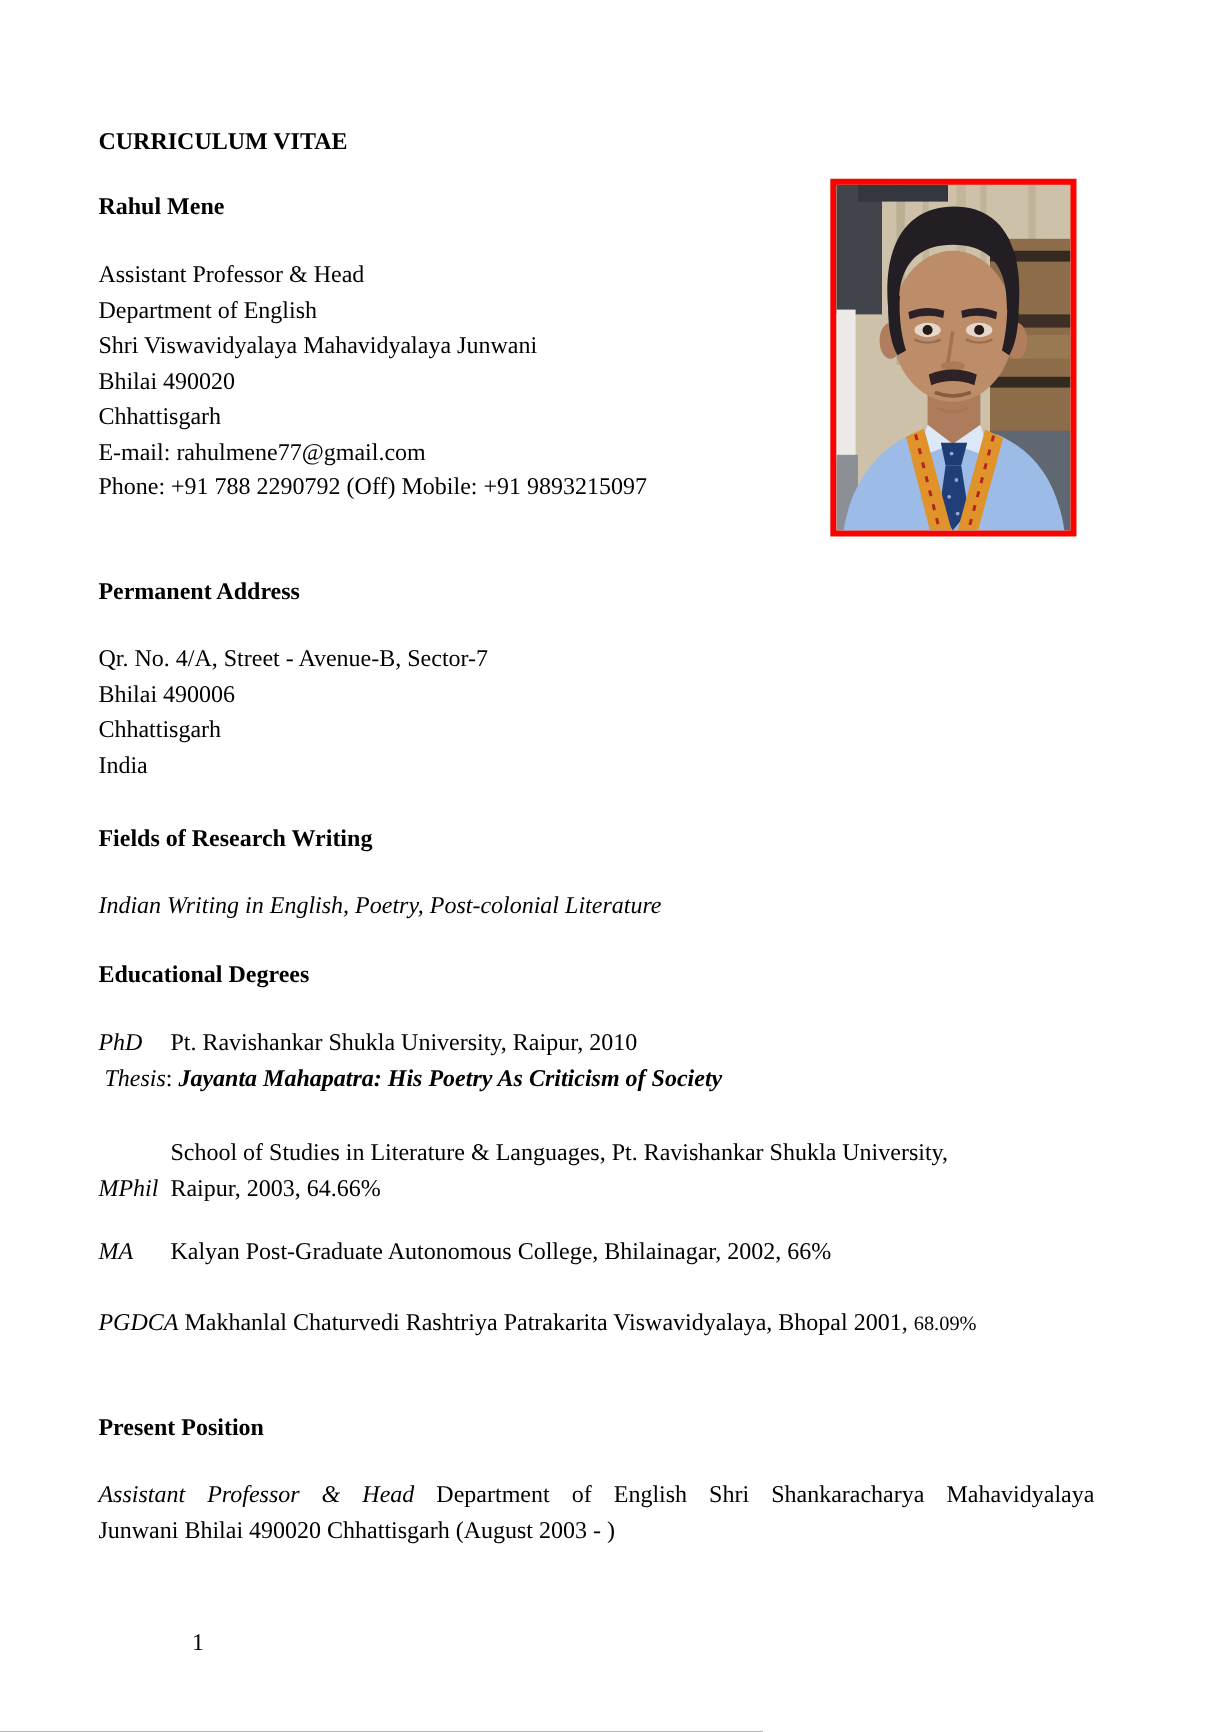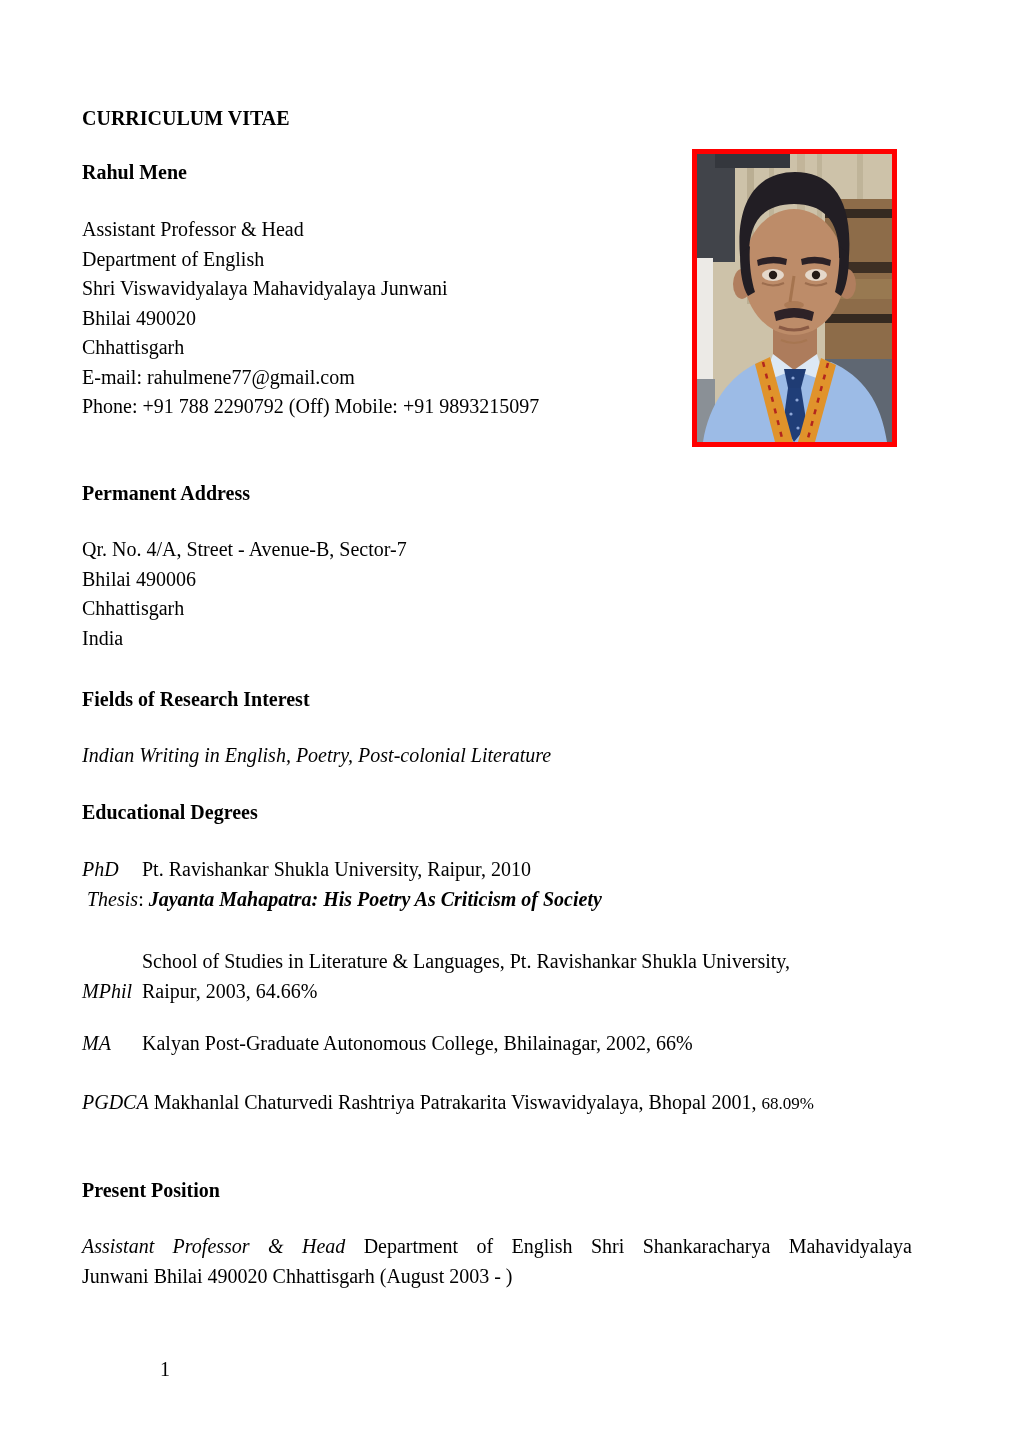--- a/index.html
+++ b/index.html
@@ -143,21 +143,21 @@
 
   <div class="abs perm-head h">Permanent Address</div>
 
   <div class="abs address">
     <div>Qr. No. 4/A, Street - Avenue-B, Sector-7</div>
     <div>Bhilai 490006</div>
     <div>Chhattisgarh</div>
     <div>India</div>
   </div>
 
-  <div class="abs fields-head h">Fields of Research Interest</div>
+  <div class="abs fields-head h">Fields of Research Writing</div>
   <div class="abs fields-text">Indian Writing in English, Poetry, Post-colonial Literature</div>
 
   <div class="abs edu-head h">Educational Degrees</div>
 
   <div class="abs phd-row deg-row">
     <div class="deg-label">PhD</div>
     <div class="deg-text">Pt. Ravishankar Shukla University, Raipur, 2010</div>
   </div>
 
   <div class="abs thesis-row">

